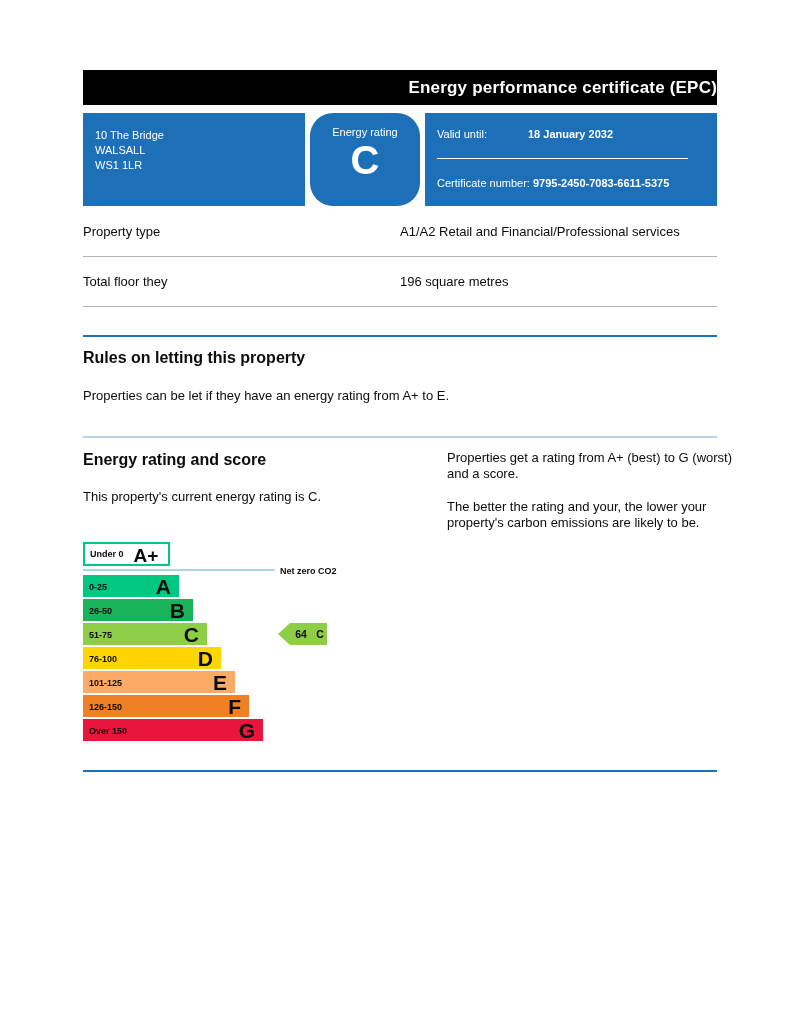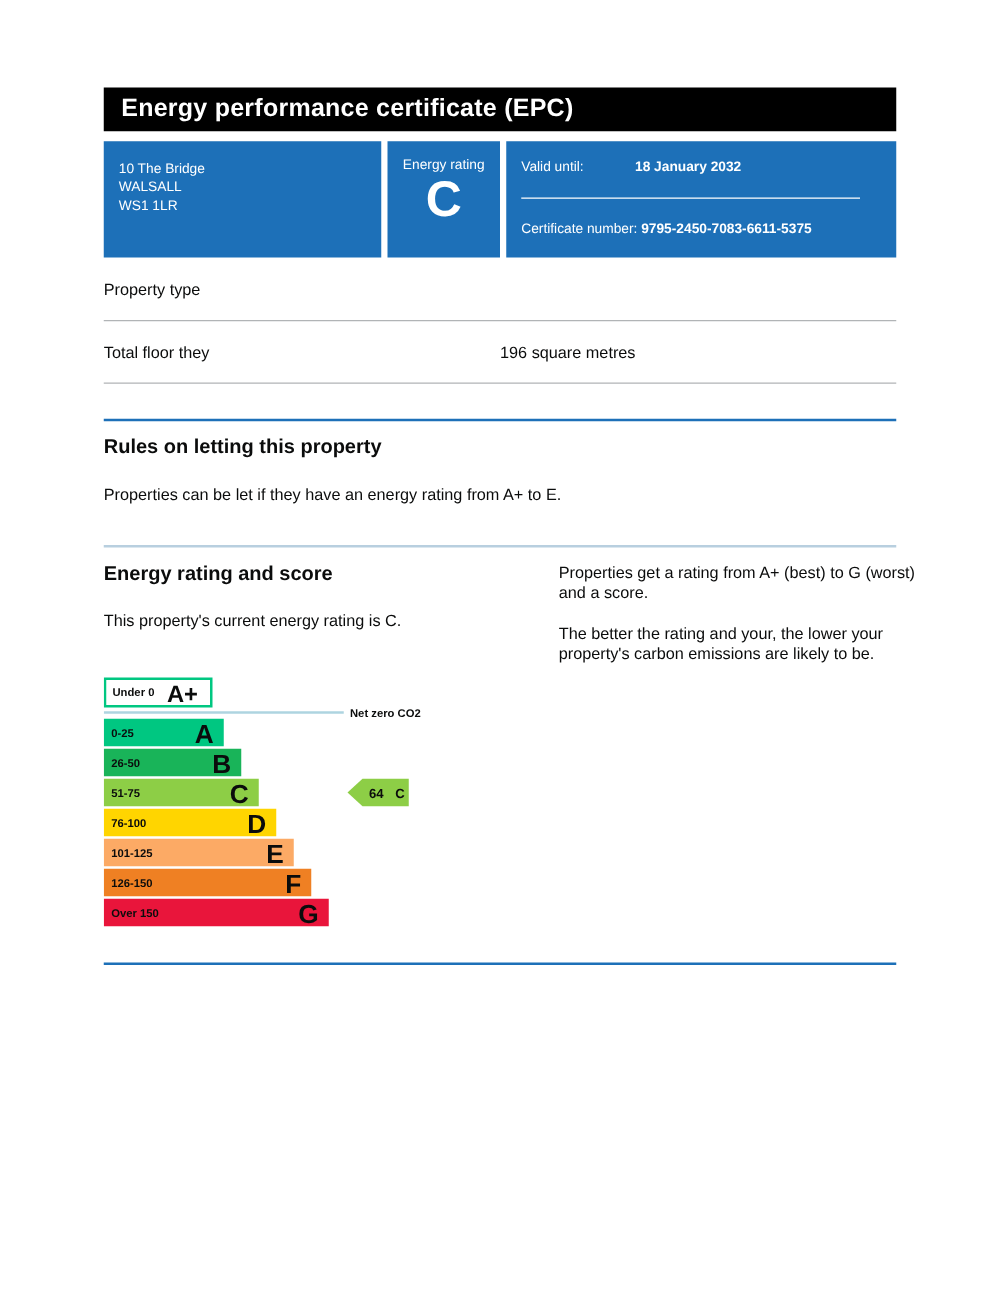--- a/index.html
+++ b/index.html
@@ -13,37 +13,38 @@
   }
 
   
   .title-bar {
     position: absolute; left: 83px; top: 70px;
     width: 634px; height: 35px;
     background: #000000;
   }
   .title-bar h1 {
     margin: 0; padding-left: 14px;
-    font-size: 20px; font-weight: bold;
+    font-size: 17px; font-weight: bold;
     line-height: 35px; color: #ffffff;
     letter-spacing: 0.2px;
+    text-align: right;
   }
 
   
   .summary {
     position: absolute; left: 83px; top: 113px;
     width: 634px; height: 93px;
     display: flex; gap: 5px;
   }
   .panel { background: #1d70b8; color: #ffffff; height: 93px; }
   .panel-address {
     width: 222px; padding: 15px 28px 0 12px;
     font-size: 11px; line-height: 15px;
   }
-  .panel-rating { width: 90px; text-align: center; padding-top: 13px; }
+  .panel-rating { width: 110px; text-align: center; padding-top: 13px; border-radius: 23px; }
   .rating-label { font-size: 11px; }
   .rating-value { font-size: 40px; font-weight: bold; line-height: 44px; }
   .panel-validity { flex: 1; padding-top: 15px; font-size: 11px; }
   .panel-validity .vrow { margin-left: 12px; line-height: 13px; }
   .valid-label { display: inline-block; width: 91px; }
   .bold-val { font-weight: bold; }
   .panel-rule {
     height: 0; border: 0; border-top: 1px solid #ffffff;
     margin: 17px 29px 18px 12px;
   }
@@ -121,20 +122,21 @@
     <div class="panel-rule"></div>
     <div class="vrow">
       <span>Certificate number:</span><span class="cert-value">9795-2450-7083-6611-5375</span>
     </div>
   </div>
 </section>
 
 <section class="kv-rows">
   <div class="kv-row">
     <span class="kv-label">Property type</span>
+    <span class="kv-value">A1/A2 Retail and Financial/Professional services</span>
   </div>
   <div class="kv-row">
     <span class="kv-label">Total floor they</span>
     <span class="kv-value">196 square metres</span>
   </div>
 </section>
 
 <div class="divider divider-1"></div>
 
 <h2 class="rules-heading">Rules on letting this property</h2>

